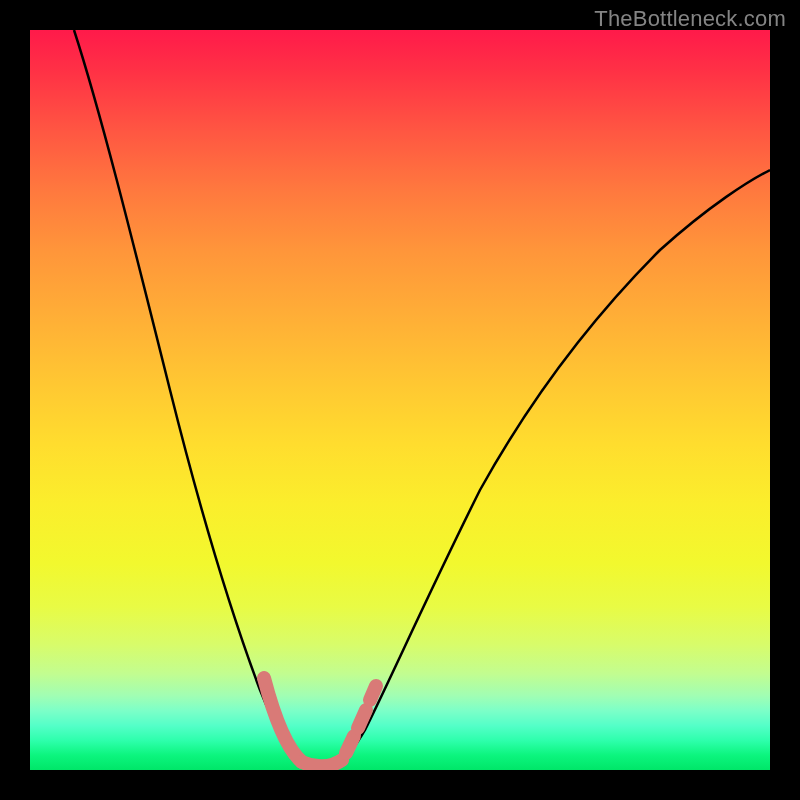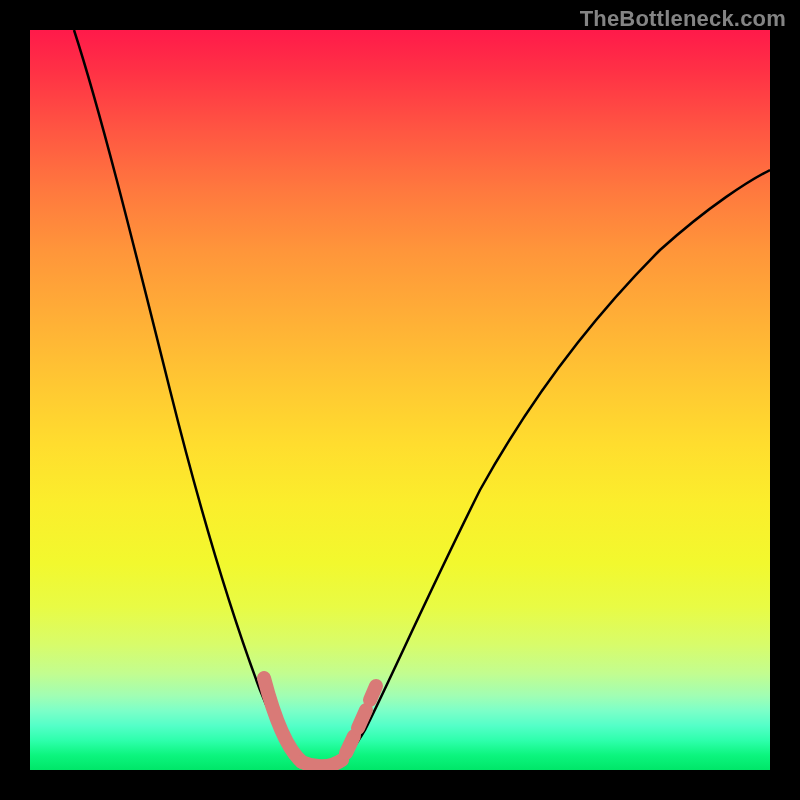--- a/index.html
+++ b/index.html
@@ -10,21 +10,21 @@
     background: #000;
     position: relative;
     font-family: Arial, sans-serif;
   }
   .watermark {
     position: absolute;
     top: 6px;
     right: 14px;
     color: #848484;
     font-size: 22px;
-    font-weight: 700;
+    font-weight: 400;
     letter-spacing: 0.2px;
     z-index: 10;
   }
   .plot-area {
     position: absolute;
     left: 30px;
     top: 30px;
     width: 740px;
     height: 740px;
     overflow: hidden;

